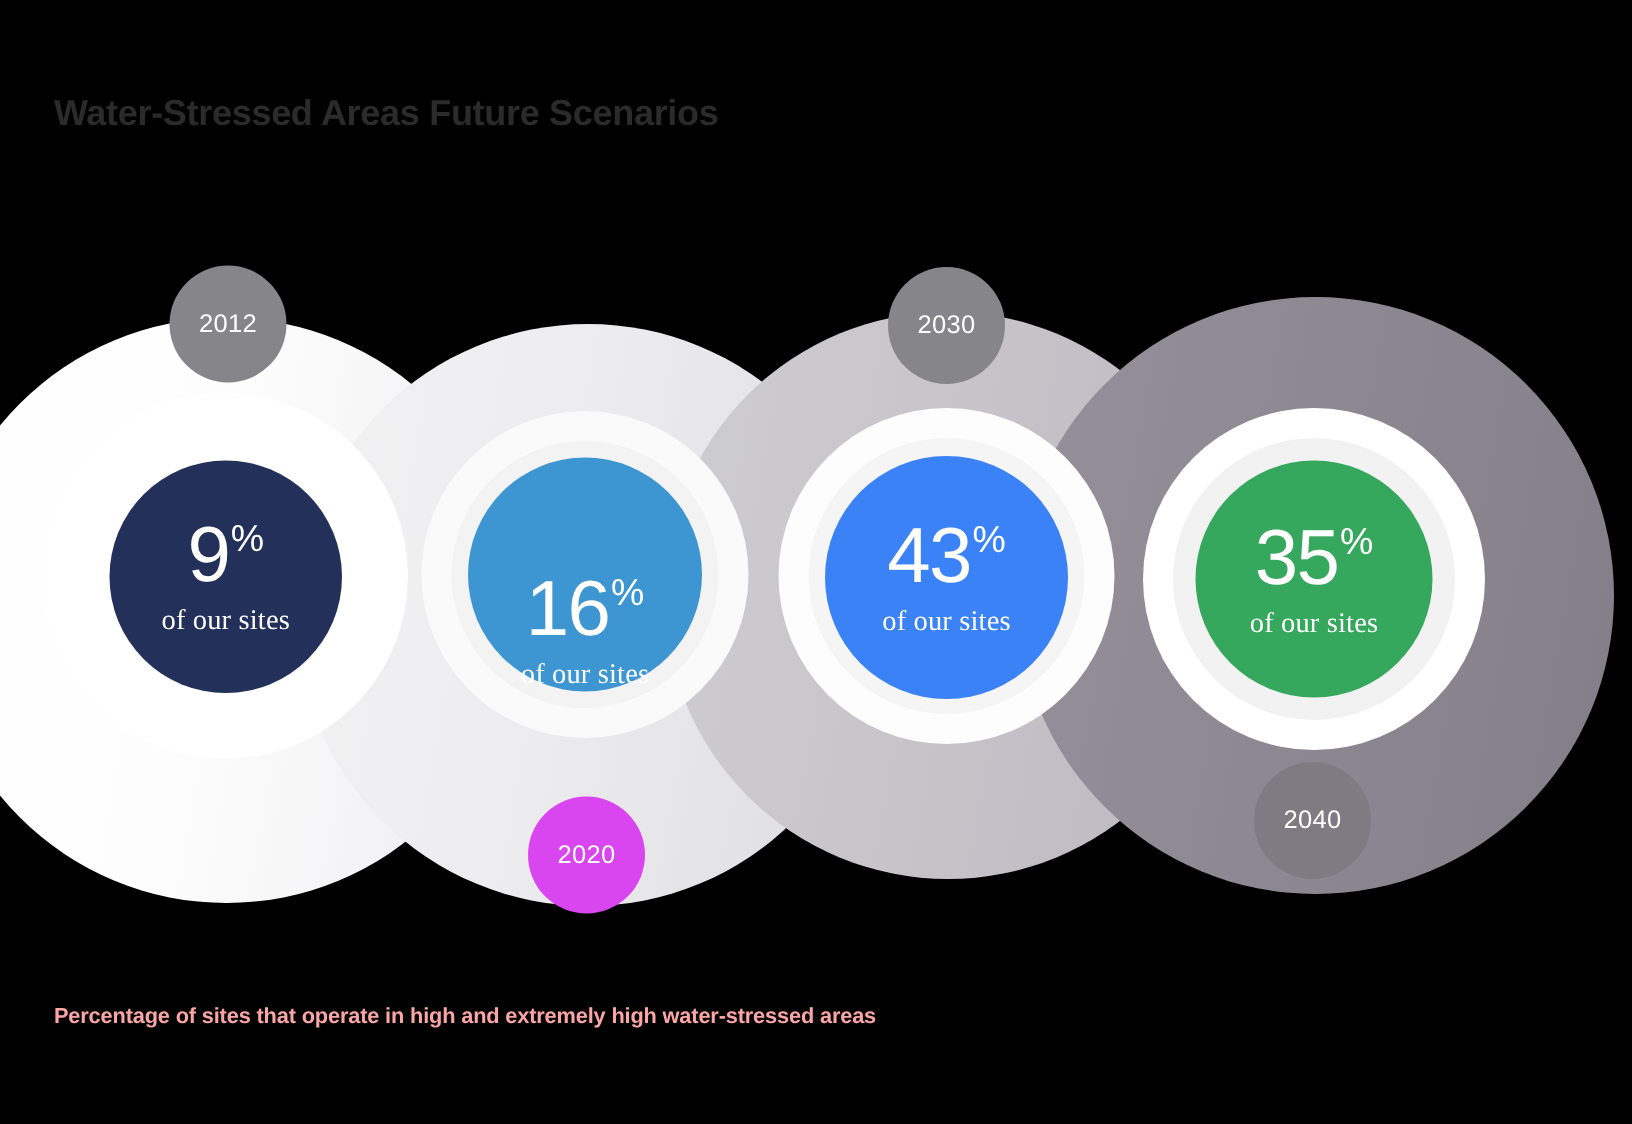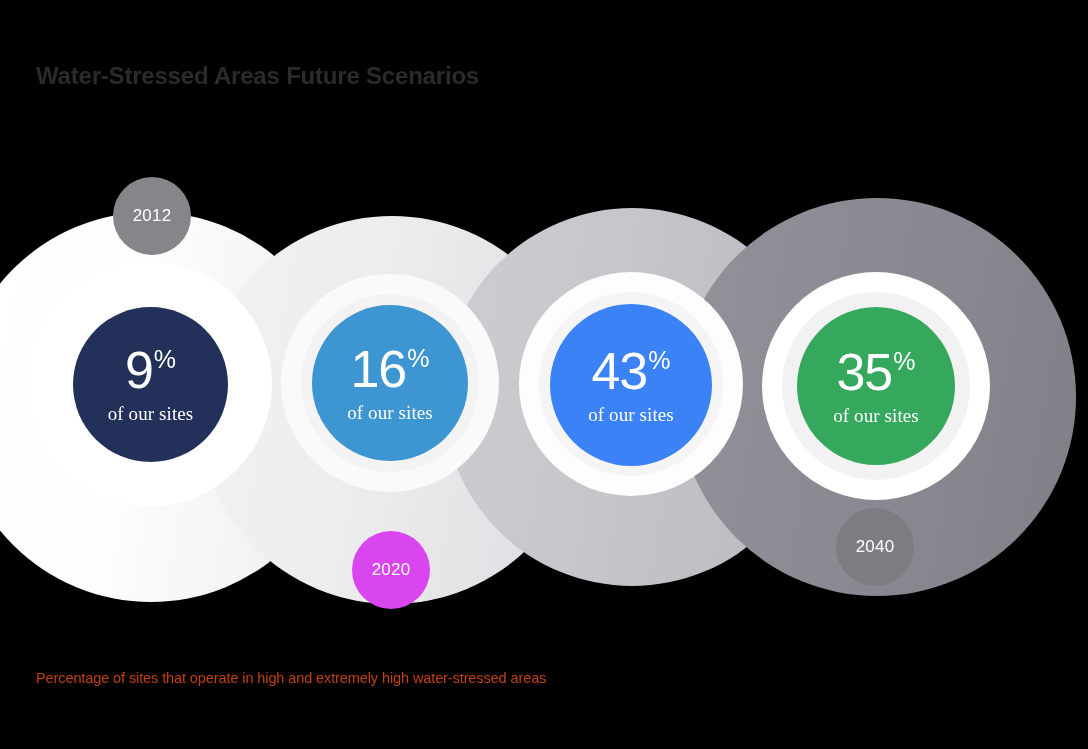--- a/index.html
+++ b/index.html
@@ -32,23 +32,23 @@
     color: #2b2b2b;
     white-space: nowrap;
   }
 
   
   .chart-caption {
     position: absolute;
     left: 36px;
     top: 670px;
     font-size: 14.5px;
-    font-weight: normal;
+    font-weight: bold;
     letter-spacing: -0.1px;
-    color: #c2410c;
+    color: #fca5a5;
     white-space: nowrap;
   }
 
   
   .stage {
     position: absolute;
     left: 0;
     top: 0;
     width: 1088px;
     height: 749px;
@@ -154,34 +154,37 @@
     <div class="ring" style="left:782px; top:292px; width:188px; height:188px; background:#f2f2f2;"></div>
 
     <div class="year-badge" style="left:113px; top:177px; width:78px; height:78px; background:#85858a;">
       <span>2012</span>
     </div>
 
     <div class="year-badge" style="left:352px; top:531px; width:78px; height:78px; background:#d946ef;">
       <span>2020</span>
     </div>
 
+    <div class="year-badge" style="left:592px; top:178px; width:78px; height:78px; background:#85858a;">
+      <span>2030</span>
+    </div>
 
     <div class="year-badge" style="left:836px; top:508px; width:78px; height:78px; background:#7e7c82;">
       <span>2040</span>
     </div>
 
     <div class="value-circle" style="left:73px; top:307px; width:155px; height:155px; background:#23305a;">
       <div class="value-line">
         <span class="value-number">9</span>
         <span class="value-pct">%</span>
       </div>
       <div class="value-sub">of our sites</div>
     </div>
 
-    <div class="value-circle" style="left:312px; top:305px; width:156px; height:156px; background:#3d95d1;">
+    <div class="value-circle" style="left:312px; top:305px; width:156px; height:156px; background:#3d95d1;justify-content:flex-end;">
       <div class="value-line">
         <span class="value-number">16</span>
         <span class="value-pct">%</span>
       </div>
       <div class="value-sub">of our sites</div>
     </div>
 
     <div class="value-circle" style="left:550px; top:304px; width:162px; height:162px; background:#3b82f6;">
       <div class="value-line">
         <span class="value-number">43</span>

